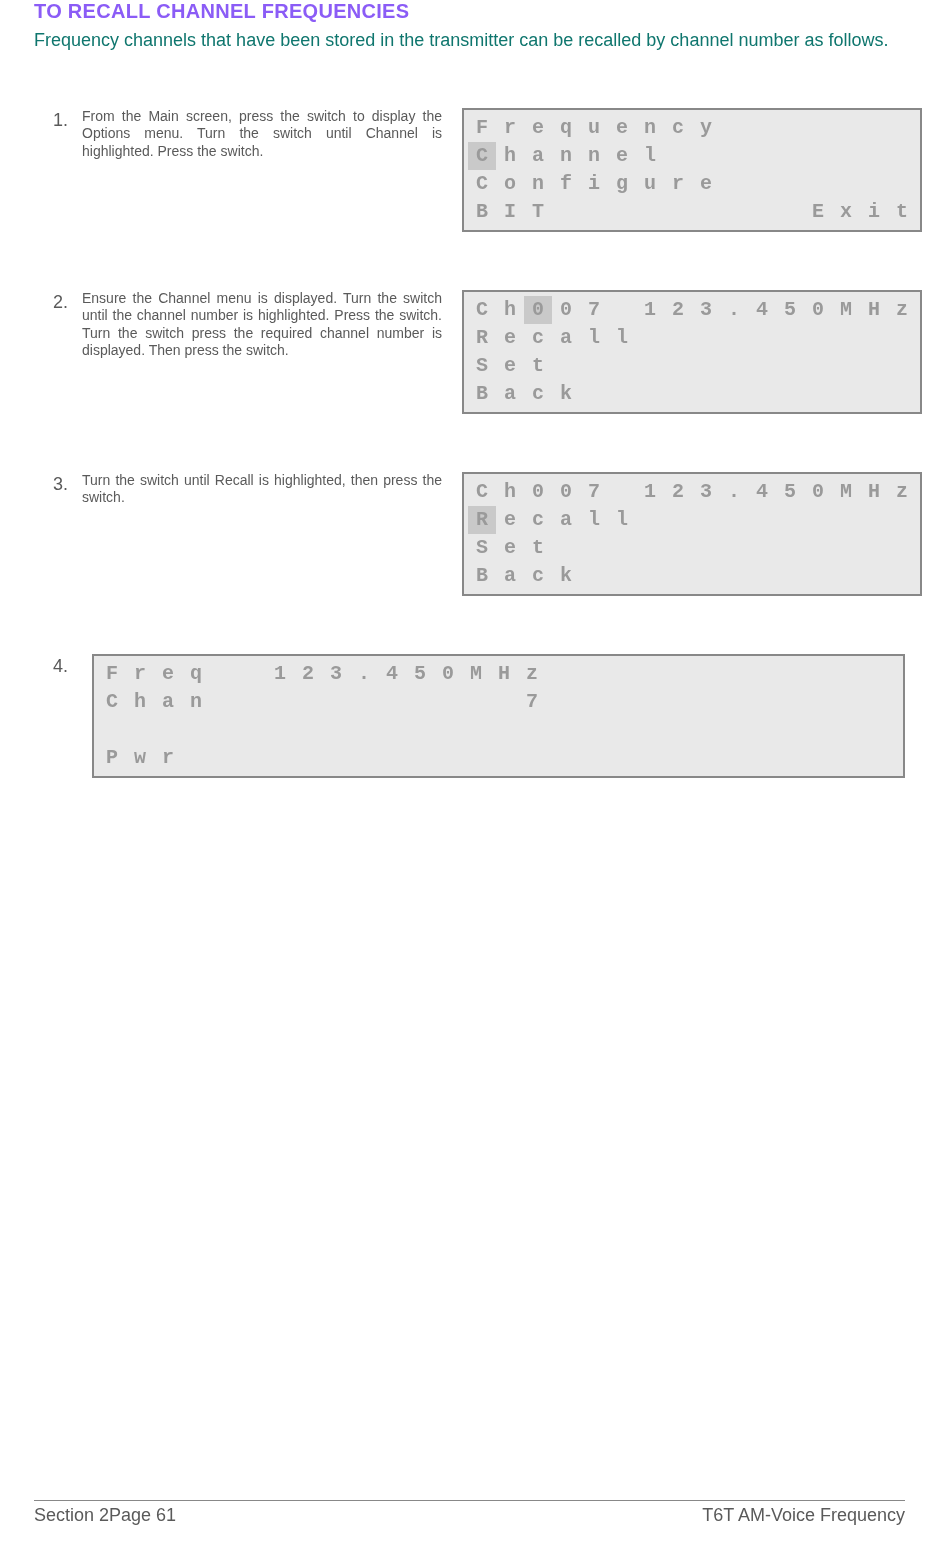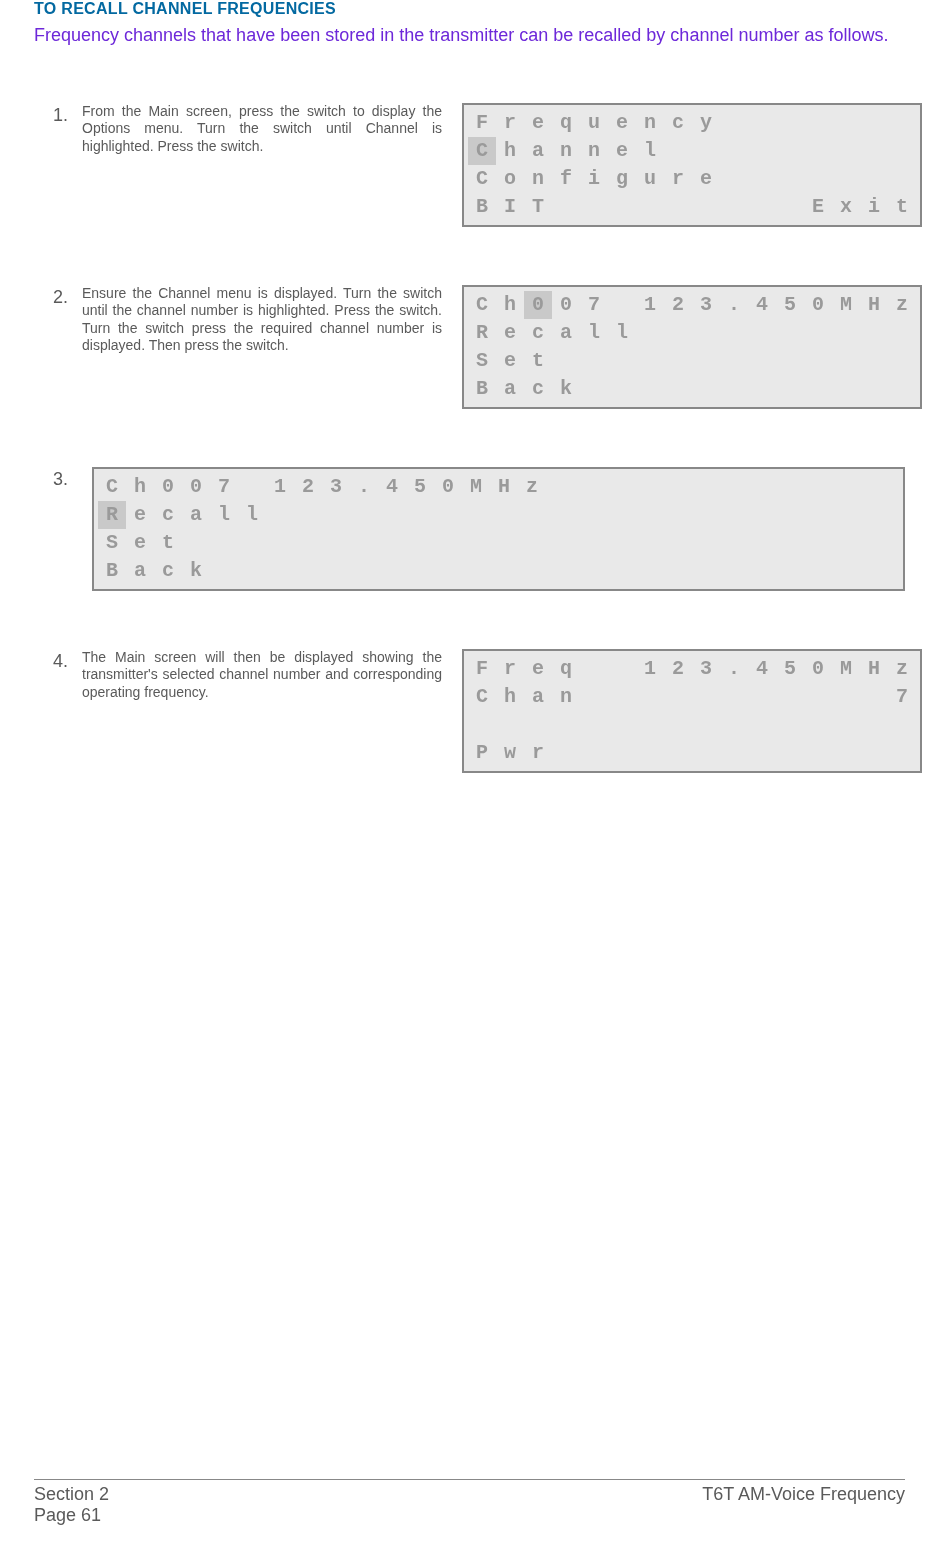--- a/index.html
+++ b/index.html
@@ -1,30 +1,30 @@
 <!DOCTYPE html>
 <html><head>
 <meta charset="utf-8">
 <style>
   * { box-sizing: border-box; margin: 0; padding: 0; }
   html, body { width: 939px; height: 1544px; background: #fff; font-family: Arial, Helvetica, sans-serif; color: #222; }
   .page { position: relative; width: 939px; height: 1544px; padding: 0 34px; }
-  .title { font-weight: 700; font-size: 16px; color: #0369a1; letter-spacing: 0.3px; }
-  .intro { font-size: 18px; color: #6d28d9; margin-top: 6px; line-height: 1.25; text-align: justify; }
+  .title { font-weight: 700; font-size: 20px; color: #8b5cf6; letter-spacing: 0.3px; }
+  .intro { font-size: 18px; color: #0f766e; margin-top: 6px; line-height: 1.25; text-align: justify; }
   .steps { margin-top: 56px; }
   .step { display: flex; align-items: flex-start; margin-bottom: 58px; }
   .num-col { width: 48px; flex: 0 0 48px; font-size: 18px; color: #5a5a5a; padding-top: 2px; text-align: right; padding-right: 14px; }
   .text-col { width: 370px; flex: 0 0 370px; font-size: 14px; color: #5a5a5a; line-height: 1.25; text-align: justify; padding-right: 10px; }
   .lcd { flex: 1 1 auto; margin-left: 10px; }
   .lcd-grid { border: 2px solid #888; background: #e9e9e9; padding: 4px 4px; }
   .lcd-row { display: flex; }
   .lcd-cell { width: 28px; height: 28px; display: flex; align-items: center; justify-content: center; font-family: "Courier New", monospace; font-size: 20px; font-weight: 700; color: #9a9a9a; }
   .lcd-cell.hl { background: #c9c9c9; }
   .footer { position: absolute; left: 34px; right: 34px; bottom: 18px; border-top: 1px solid #888; padding-top: 4px; display: flex; justify-content: space-between; font-size: 18px; color: #5a5a5a; }
-  .footer-left { display: flex; flex-direction: column; }
+  .footer-left { display: flex; flex-direction: row; }
 </style>
 </head>
 <body>
 
 <div class="page">
   <div class="title">TO RECALL CHANNEL FREQUENCIES</div>
   <div class="intro">Frequency channels that have been stored in the transmitter can be recalled by channel number as follows.</div>
 
   <div class="steps" id="steps">
       <div class="step">
@@ -182,20 +182,21 @@
               <div class="lcd-cell"></div>
               <div class="lcd-cell"></div>
               <div class="lcd-cell"></div>
               <div class="lcd-cell"></div>
             </div>
           </div>
         </div>
       </div>
       <div class="step">
         <div class="num-col">3.</div>
+        <div class="text-col">Turn the switch until Recall is highlighted, then press the switch.</div>
         <div class="lcd">
           <div class="lcd-grid">
             <div class="lcd-row">
               <div class="lcd-cell">C</div>
               <div class="lcd-cell">h</div>
               <div class="lcd-cell">0</div>
               <div class="lcd-cell">0</div>
               <div class="lcd-cell">7</div>
               <div class="lcd-cell"></div>
               <div class="lcd-cell">1</div>
@@ -261,21 +262,20 @@
               <div class="lcd-cell"></div>
               <div class="lcd-cell"></div>
               <div class="lcd-cell"></div>
               <div class="lcd-cell"></div>
             </div>
           </div>
         </div>
       </div>
       <div class="step">
         <div class="num-col">4.</div>
-        <div class="text-col">The Main screen will then be displayed showing the transmitter's selected channel number and corresponding operating frequency.</div>
         <div class="lcd">
           <div class="lcd-grid">
             <div class="lcd-row">
               <div class="lcd-cell">F</div>
               <div class="lcd-cell">r</div>
               <div class="lcd-cell">e</div>
               <div class="lcd-cell">q</div>
               <div class="lcd-cell"></div>
               <div class="lcd-cell"></div>
               <div class="lcd-cell">1</div>

